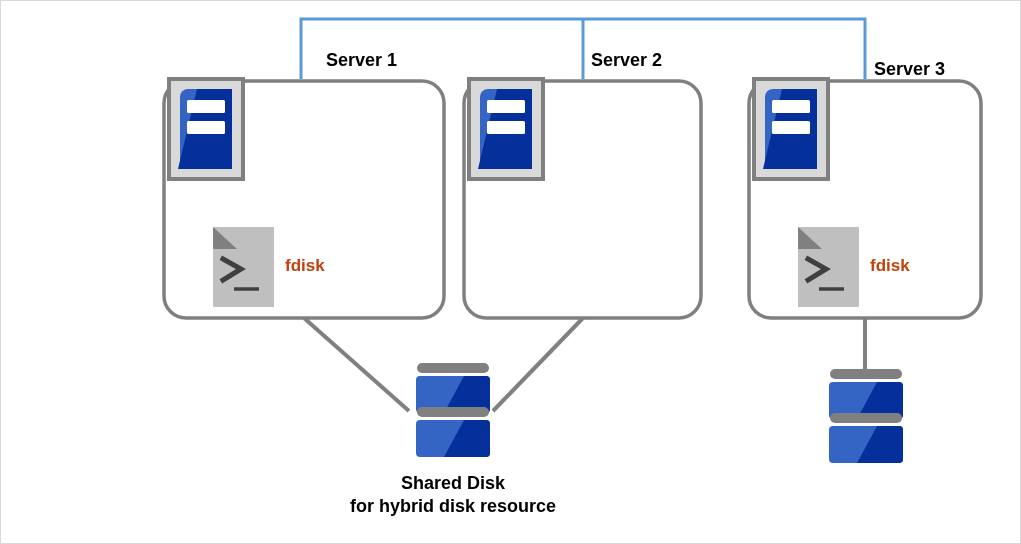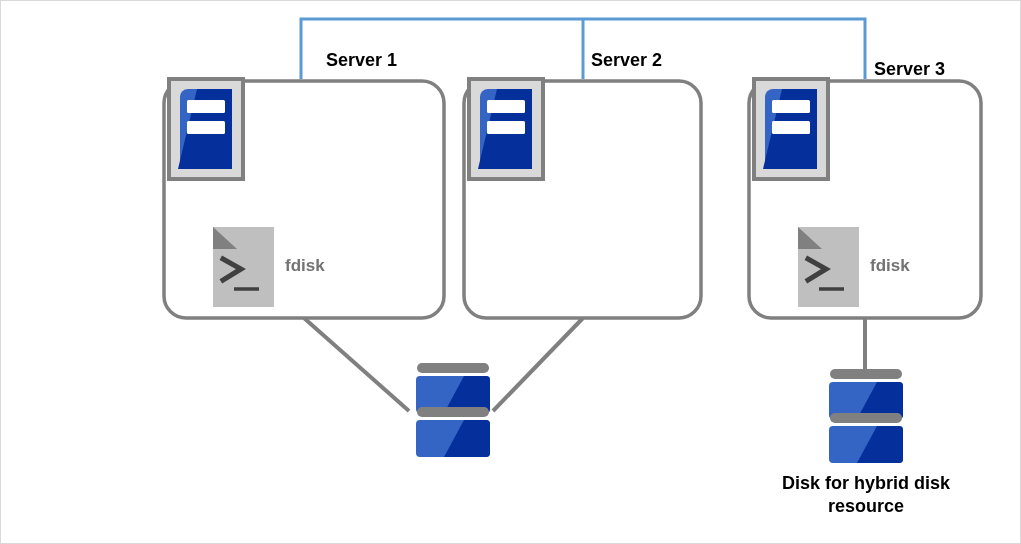--- a/index.html
+++ b/index.html
@@ -35,21 +35,21 @@
   .caption {
     position: absolute;
     color: #000000;
     font-size: 18px;
     line-height: 23px;
     text-align: center;
     white-space: pre-line;
   }
   .fdisk-lbl {
     position: absolute;
-    color: #737373;
+    color: #c2410c;
     font-size: 17px;
     white-space: nowrap;
   }
 </style>
 </head>
 <body>
 
 <div id="canvas">
 
   <svg id="svg-layer" viewBox="0 0 1021 544">
@@ -138,17 +138,17 @@
   <div class="lbl" style="left:325px; top:48px;">Server 1</div>
 
   <div class="lbl" style="left:590px; top:48px;text-align:right;">Server 2</div>
 
   <div class="lbl" style="left:873px; top:57px;">Server 3</div>
 
   <div class="fdisk-lbl" style="left:284px; top:255px;">fdisk</div>
 
   <div class="fdisk-lbl" style="left:869px; top:255px;">fdisk</div>
 
+  <div class="caption" style="left:302px; top:471px; width:300px;">Shared Disk
+for hybrid disk resource</div>
 
-  <div class="caption" style="left:730px; top:471px; width:270px;">Disk for hybrid disk
-resource</div>
 
 </div>
 
 </body></html>

